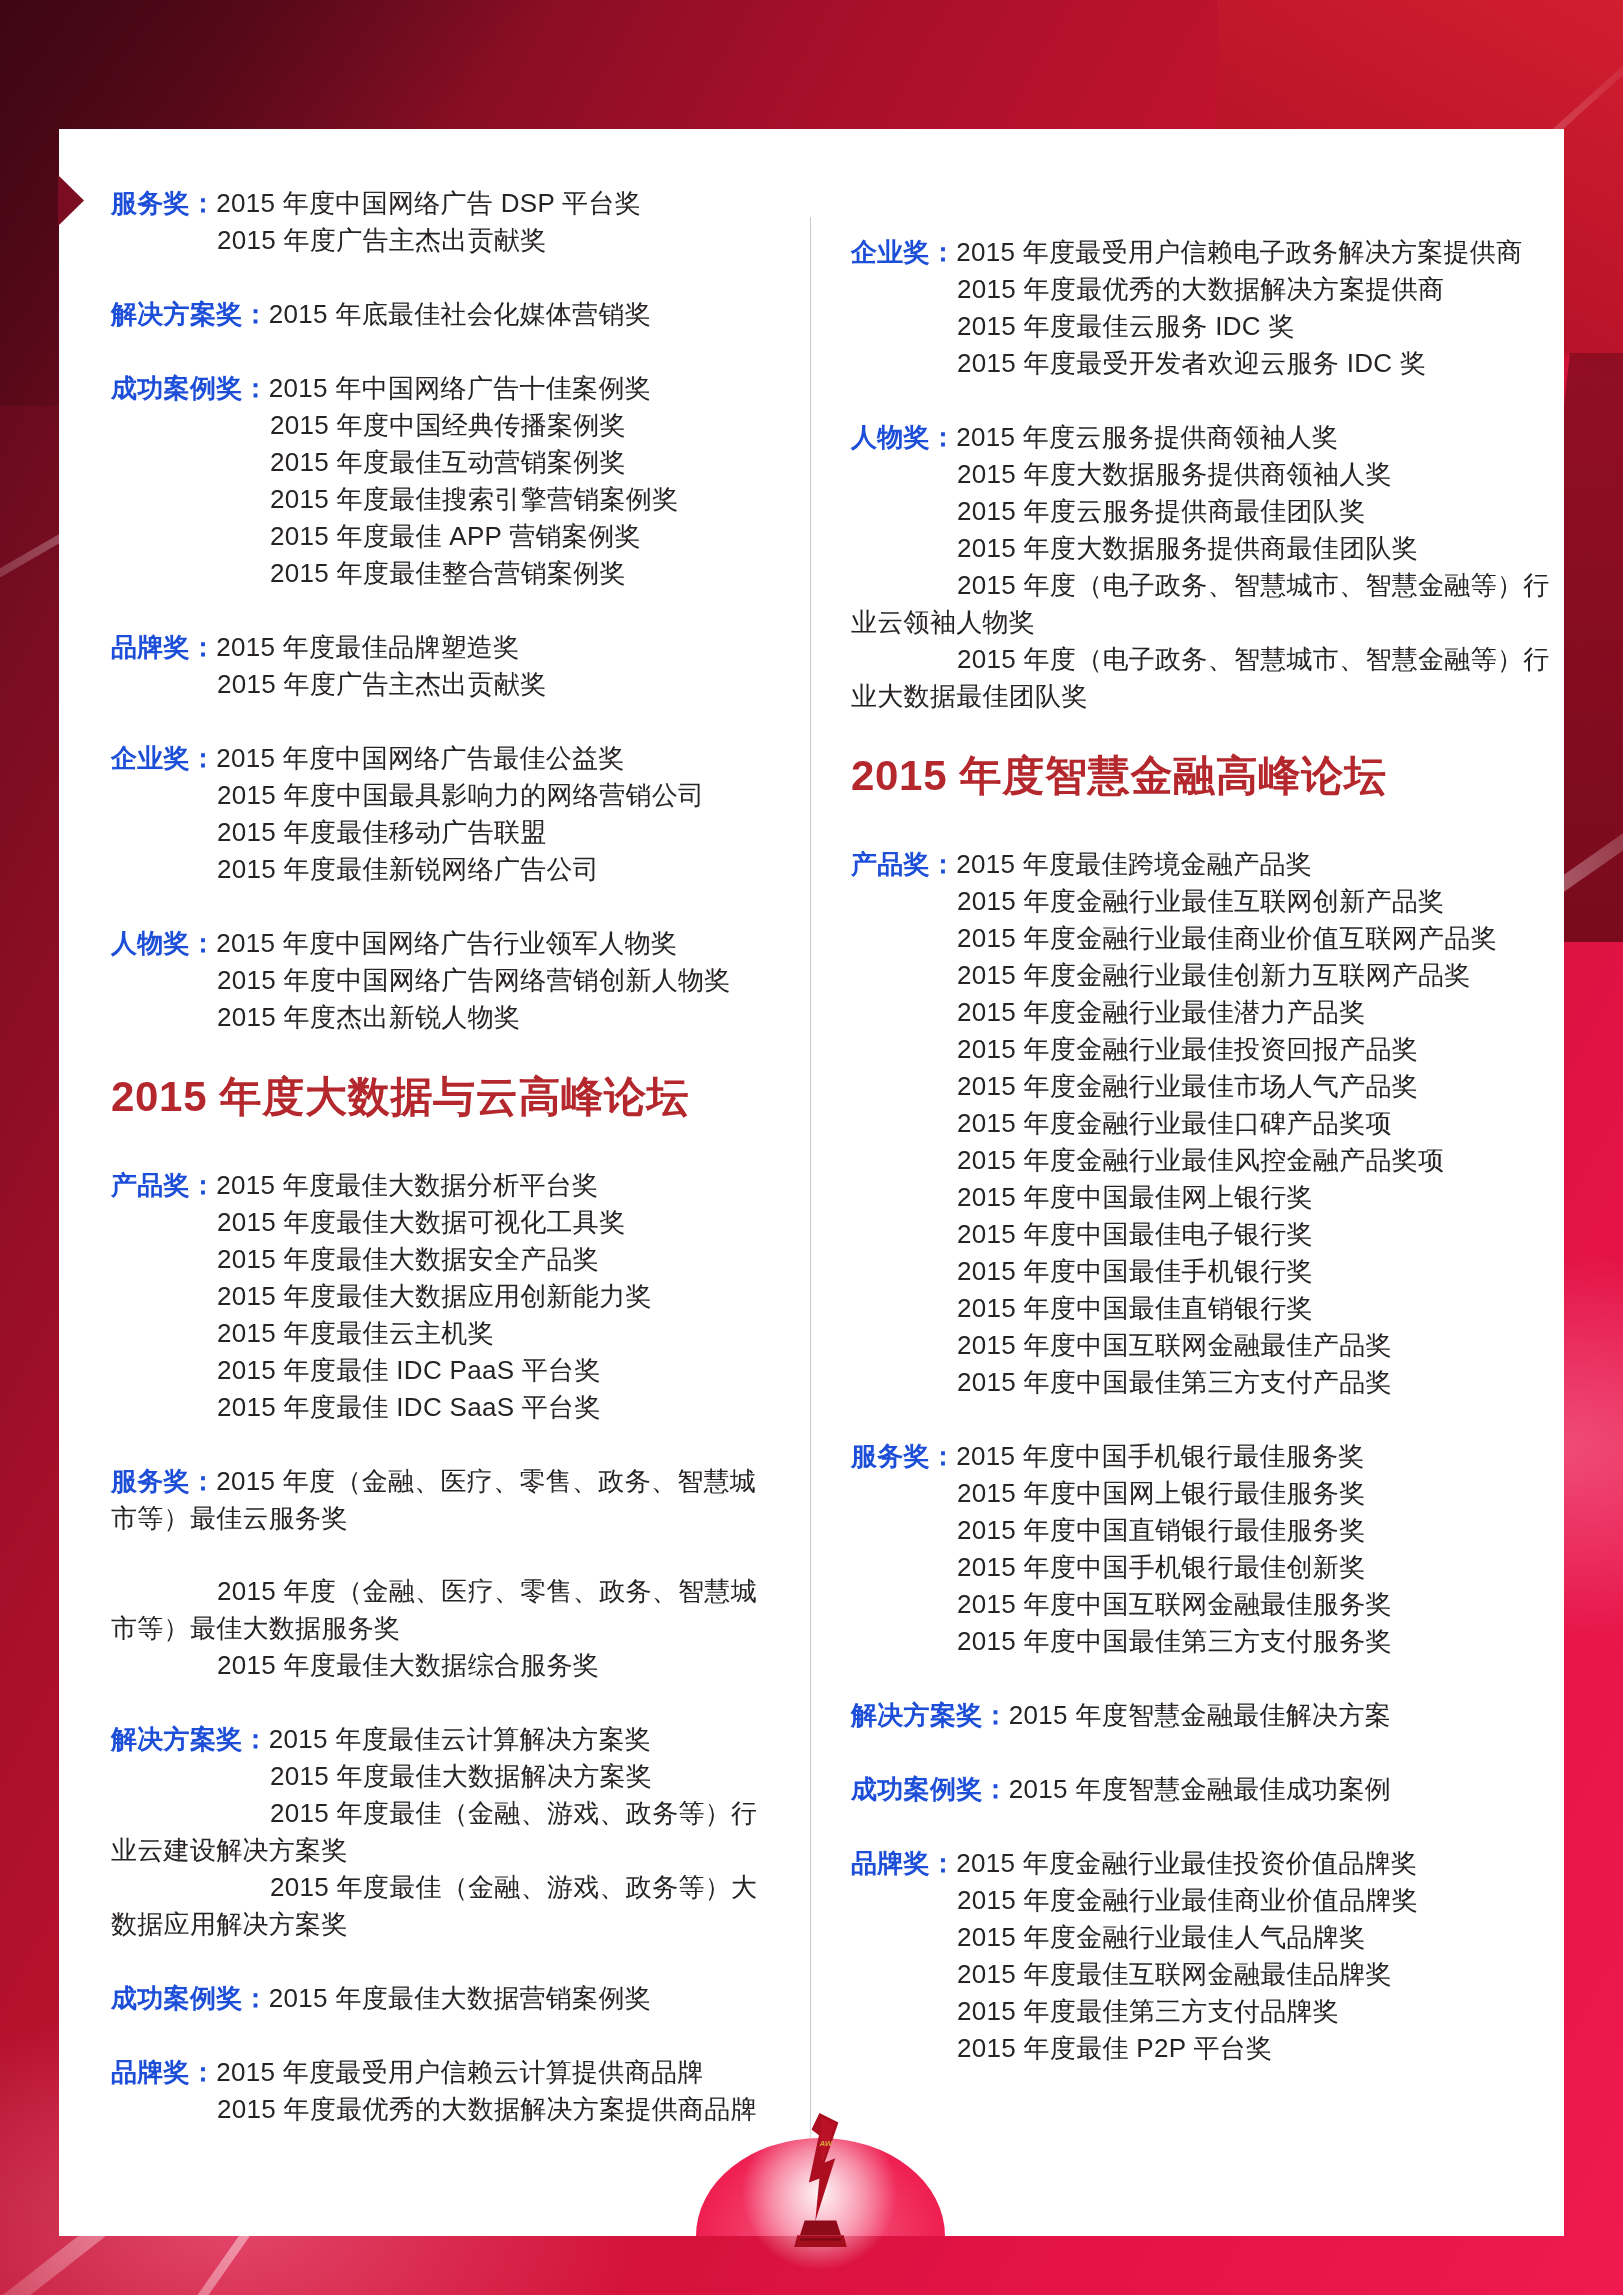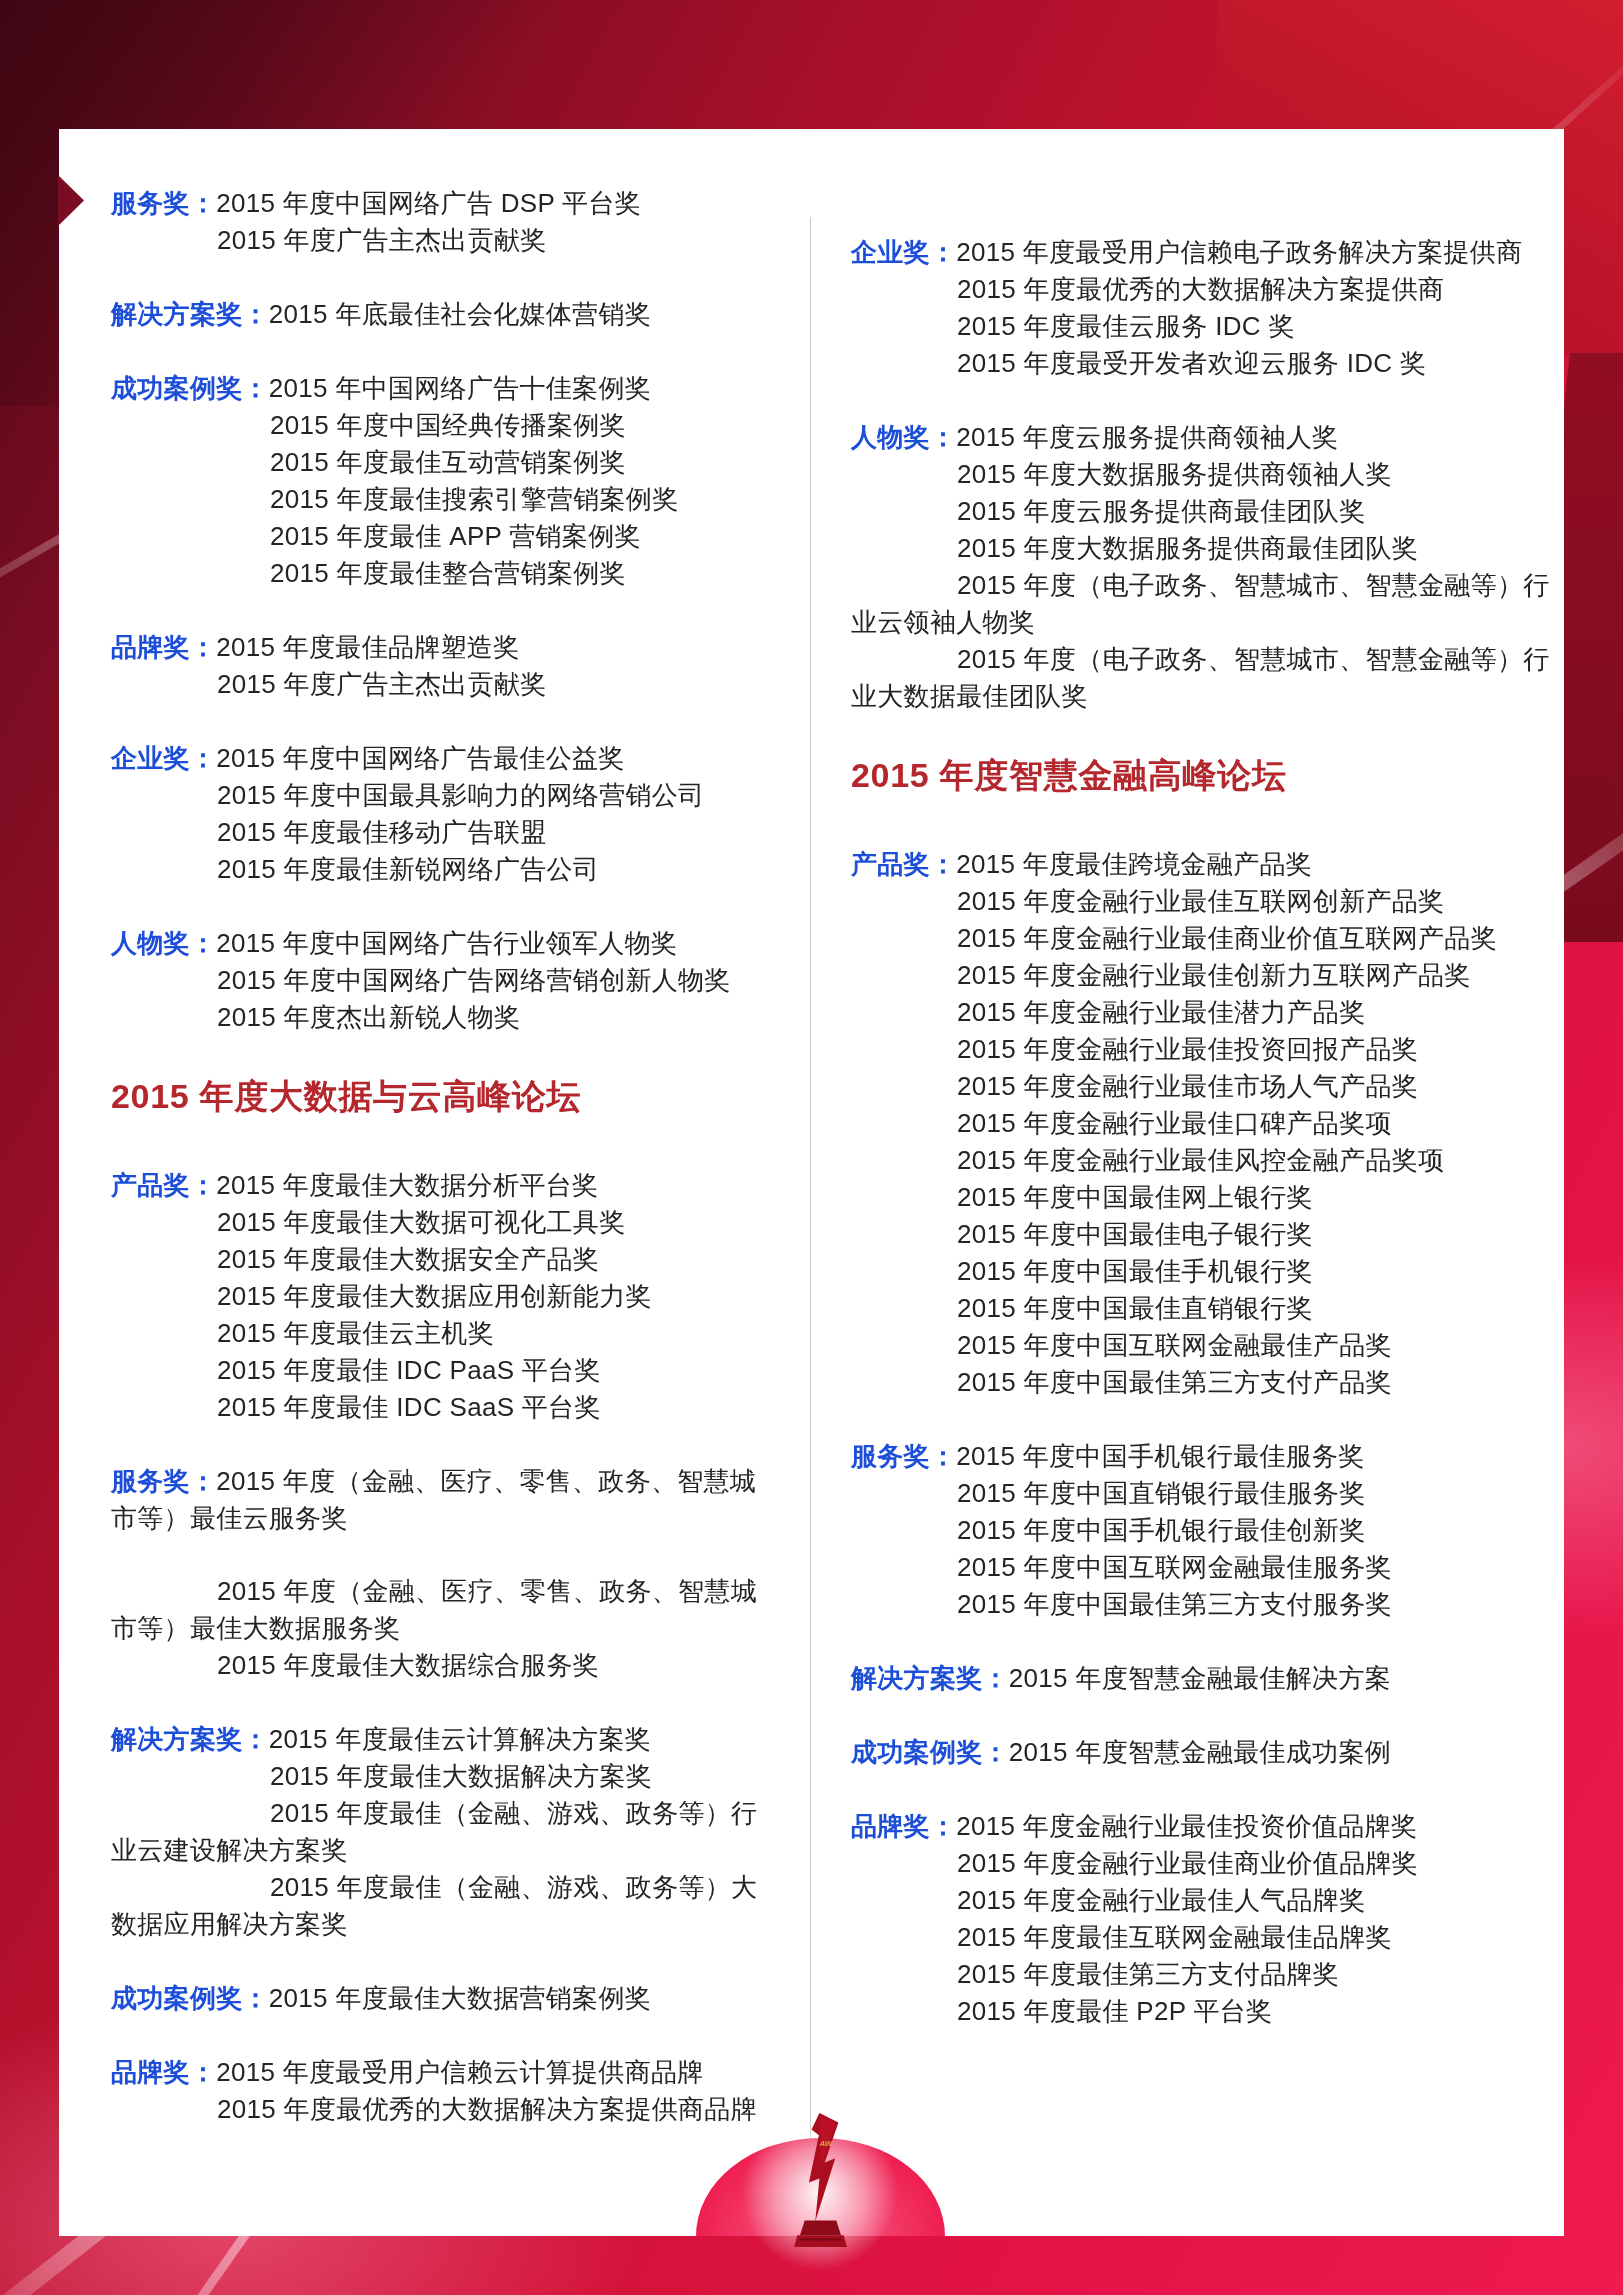--- a/index.html
+++ b/index.html
@@ -45,21 +45,21 @@
   .col.left{left:52px;top:56px;width:654px;}
   .col.right{left:792px;top:105px;width:701px;}
 
   p.item{
     margin:0;font-size:26px;line-height:37px;color:#272324;
     text-align:left;letter-spacing:0.3px;
   }
   .section{margin-bottom:37px;}
   .label{color:#1d4ed8;font-weight:700;}
   .heading{
-    font-size:34px;line-height:47px;font-weight:700;color:#b3272d;
+    font-size:42px;line-height:47px;font-weight:700;color:#b3272d;
     margin:10.5px 0 47px 0;letter-spacing:0.7px;
   }
 
   
   .dome{
     position:absolute;left:696px;top:2138px;width:249px;height:98px;
     background:radial-gradient(ellipse at 50% 100%,#f9698d 0%,#f23b67 40%,#ee1a4d 75%);
     border-radius:124px 124px 0 0 / 98px 98px 0 0;
   }
   .trophy-glow{
@@ -171,20 +171,21 @@
         <p class="item cont" style="text-indent: 106px;">2015 年度金融行业最佳风控金融产品奖项</p>
         <p class="item cont" style="text-indent: 106px;">2015 年度中国最佳网上银行奖</p>
         <p class="item cont" style="text-indent: 106px;">2015 年度中国最佳电子银行奖</p>
         <p class="item cont" style="text-indent: 106px;">2015 年度中国最佳手机银行奖</p>
         <p class="item cont" style="text-indent: 106px;">2015 年度中国最佳直销银行奖</p>
         <p class="item cont" style="text-indent: 106px;">2015 年度中国互联网金融最佳产品奖</p>
         <p class="item cont" style="text-indent: 106px;">2015 年度中国最佳第三方支付产品奖</p>
       </div>
       <div class="section">
         <p class="item"><span class="label">服务奖：</span><span>2015 年度中国手机银行最佳服务奖</span></p>
+        <p class="item cont" style="text-indent: 106px;">2015 年度中国网上银行最佳服务奖</p>
         <p class="item cont" style="text-indent: 106px;">2015 年度中国直销银行最佳服务奖</p>
         <p class="item cont" style="text-indent: 106px;">2015 年度中国手机银行最佳创新奖</p>
         <p class="item cont" style="text-indent: 106px;">2015 年度中国互联网金融最佳服务奖</p>
         <p class="item cont" style="text-indent: 106px;">2015 年度中国最佳第三方支付服务奖</p>
       </div>
       <div class="section">
         <p class="item"><span class="label">解决方案奖：</span><span>2015 年度智慧金融最佳解决方案</span></p>
       </div>
       <div class="section">
         <p class="item"><span class="label">成功案例奖：</span><span>2015 年度智慧金融最佳成功案例</span></p>

